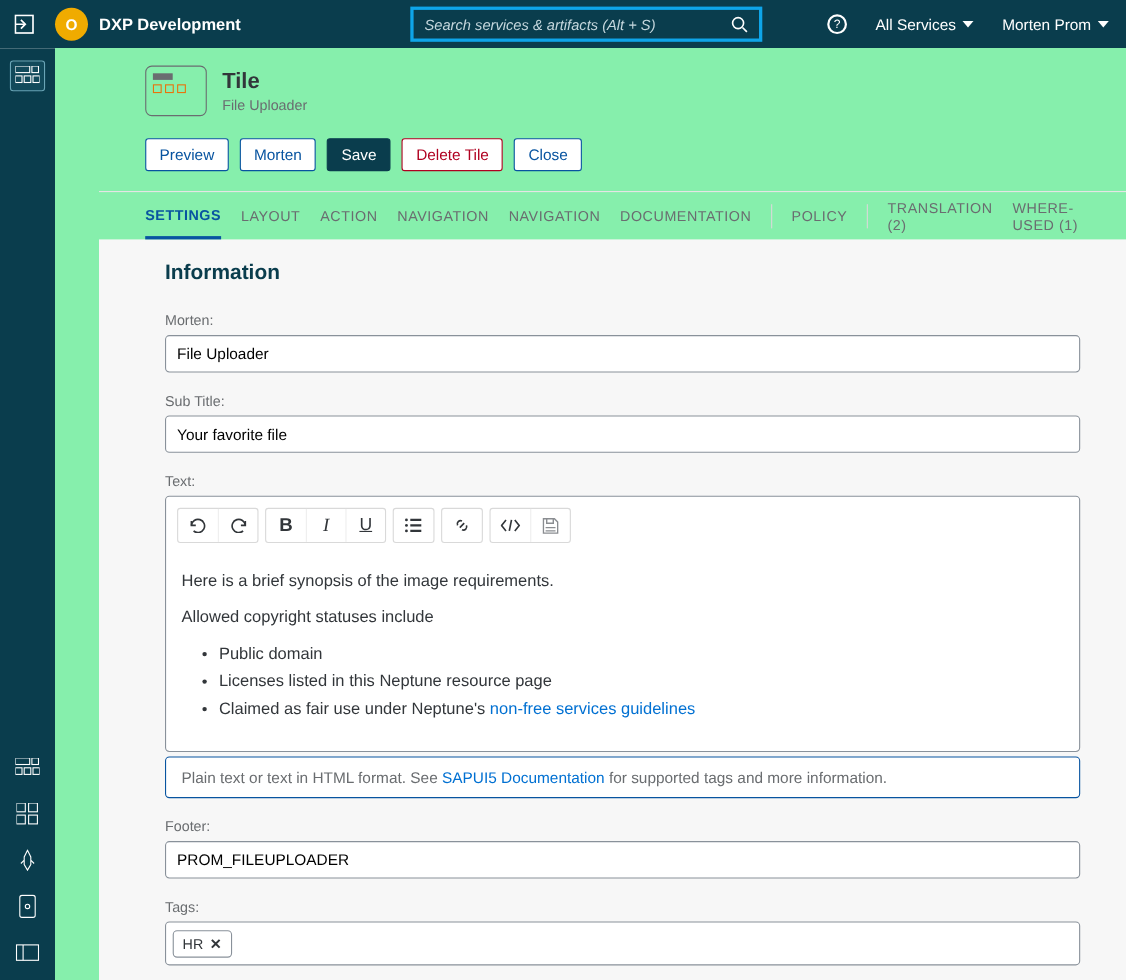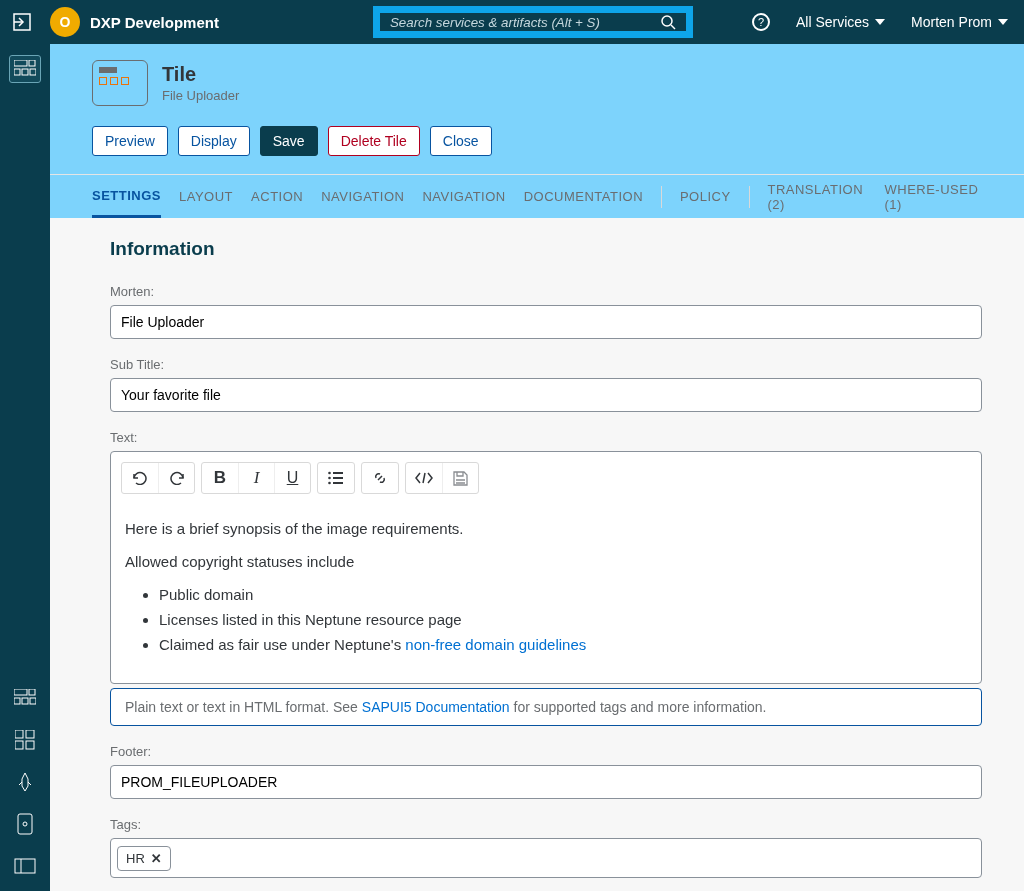--- a/index.html
+++ b/index.html
@@ -2,35 +2,35 @@
 <html><head>
 <meta charset="utf-8">
 <style>
 * { box-sizing: border-box; margin: 0; padding: 0; }
 body { font-family: Arial, Helvetica, sans-serif; font-size: 14px; background: #fff; color: #32363a; }
 
 .top-bar { height: 44px; background: #0a3d4d; display: flex; align-items: center; color: #fff; padding: 0 16px 0 0; }
 .top-left-icon { width: 44px; display:flex; align-items:center; justify-content:center; height:44px; }
 .circle-o { width: 30px; height:30px; border-radius:50%; background:#f0ab00; color:#fff; font-weight:bold; display:flex; align-items:center; justify-content:center; margin-left:6px; }
 .app-title { margin-left: 10px; font-weight:600; font-size:15px; }
-.search-wrap { margin-left: 154px; width: 320px; height:32px; border:7px solid #0ea5e9; display:flex; align-items:center; padding:0 10px; background:#0a3d4d; }
+.search-wrap { margin-left: 154px; width: 320px; height:32px; border:3px solid #0ea5e9; display:flex; align-items:center; padding:0 10px; background:#0a3d4d; }
 .search-wrap input { flex:1; background:transparent; border:none; color:#fff; font-style:italic; outline:none; }
 .search-wrap input::placeholder { color:#c5d7dd; font-style:italic; }
 .top-spacer { flex:1; }
 .top-right { display:flex; align-items:center; gap:26px; }
 .help-icon { width:18px;height:18px; border:2px solid #fff; border-radius:50%; display:flex; align-items:center; justify-content:center; font-size:11px; }
 .top-link { cursor:pointer; display:flex; align-items:center; gap:6px; font-size:14px; }
 
 .layout { display:flex; height: calc(891px - 44px); }
 .side-rail { width:50px; background:#0a3d4d; display:flex; flex-direction:column; justify-content:space-between; padding:12px 0; }
 .rail-top, .rail-bottom { display:flex; flex-direction:column; align-items:center; gap:16px; }
 .rail-icon { width:30px; height:26px; display:flex; align-items:center; justify-content:center; cursor:pointer; }
 .rail-icon.active { outline:1px solid #6aa5b6; border-radius:2px; background:#124a5b; }
 
-.main { flex:1; background:#7dd3fc; overflow-y:auto; position:relative; }
+.main { flex:1; background:#86efac; overflow-y:auto; position:relative;padding-left:40px; }
 .header-block { padding: 16px 42px 0 42px; }
 .header-row { display:flex; align-items:center; gap:14px; }
 .tile-icon-box { width:56px; height:46px; border:1px solid #6a6d70; border-radius:6px; display:flex; flex-direction:column; padding:6px; gap:4px;}
 .tile-icon-box .r1 { height:6px; background:#6a6d70; width:18px; }
 .tile-icon-box .r2 { display:flex; gap:3px;}
 .tile-icon-box .sq { width:8px;height:8px; border:1px solid #e9730c;}
 .head-titles h1 { font-size:20px; color:#32363a; font-weight:600; }
 .head-titles .sub { color:#6a6d70; font-size:13px; margin-top:2px; }
 
 .btn-row { display:flex; gap:10px; margin-top:20px; }
@@ -165,21 +165,21 @@
               <div class="sq"></div>
             </div>
         </div>
         <div class="head-titles">
           <h1>Tile</h1>
           <div class="sub">File Uploader</div>
         </div>
       </div>
       <div class="btn-row">
         <button class="btn">Preview</button>
-        <button class="btn">Display</button>
+        <button class="btn">Morten</button>
         <button class="btn primary">Save</button>
         <button class="btn danger">Delete Tile</button>
         <button class="btn">Close</button>
       </div>
     </div>
 
     <div class="tabs">
       <div class="tab active">SETTINGS</div>
       <div class="tab">LAYOUT</div>
       <div class="tab">ACTION</div>
@@ -268,21 +268,21 @@
                   </svg>
                 </div>
             </div>
           </div>
           <div class="rte-content">
             <p>Here is a brief synopsis of the image requirements.</p>
             <p>Allowed copyright statuses include</p>
             <ul>
               <li>Public domain</li>
               <li>Licenses listed in this Neptune resource page</li>
-              <li><span>Claimed as fair use under Neptune's </span><a class="link">non-free domain guidelines</a></li>
+              <li><span>Claimed as fair use under Neptune's </span><a class="link">non-free services guidelines</a></li>
             </ul>
           </div>
         </div>
         <div class="info-strip">
           <span>Plain text or text in HTML format. See </span><a class="link">SAPUI5 Documentation</a><span> for supported tags and more information.</span>
         </div>
       </div>
 
       <div class="form-group">
         <label class="form-label">Footer:</label>

